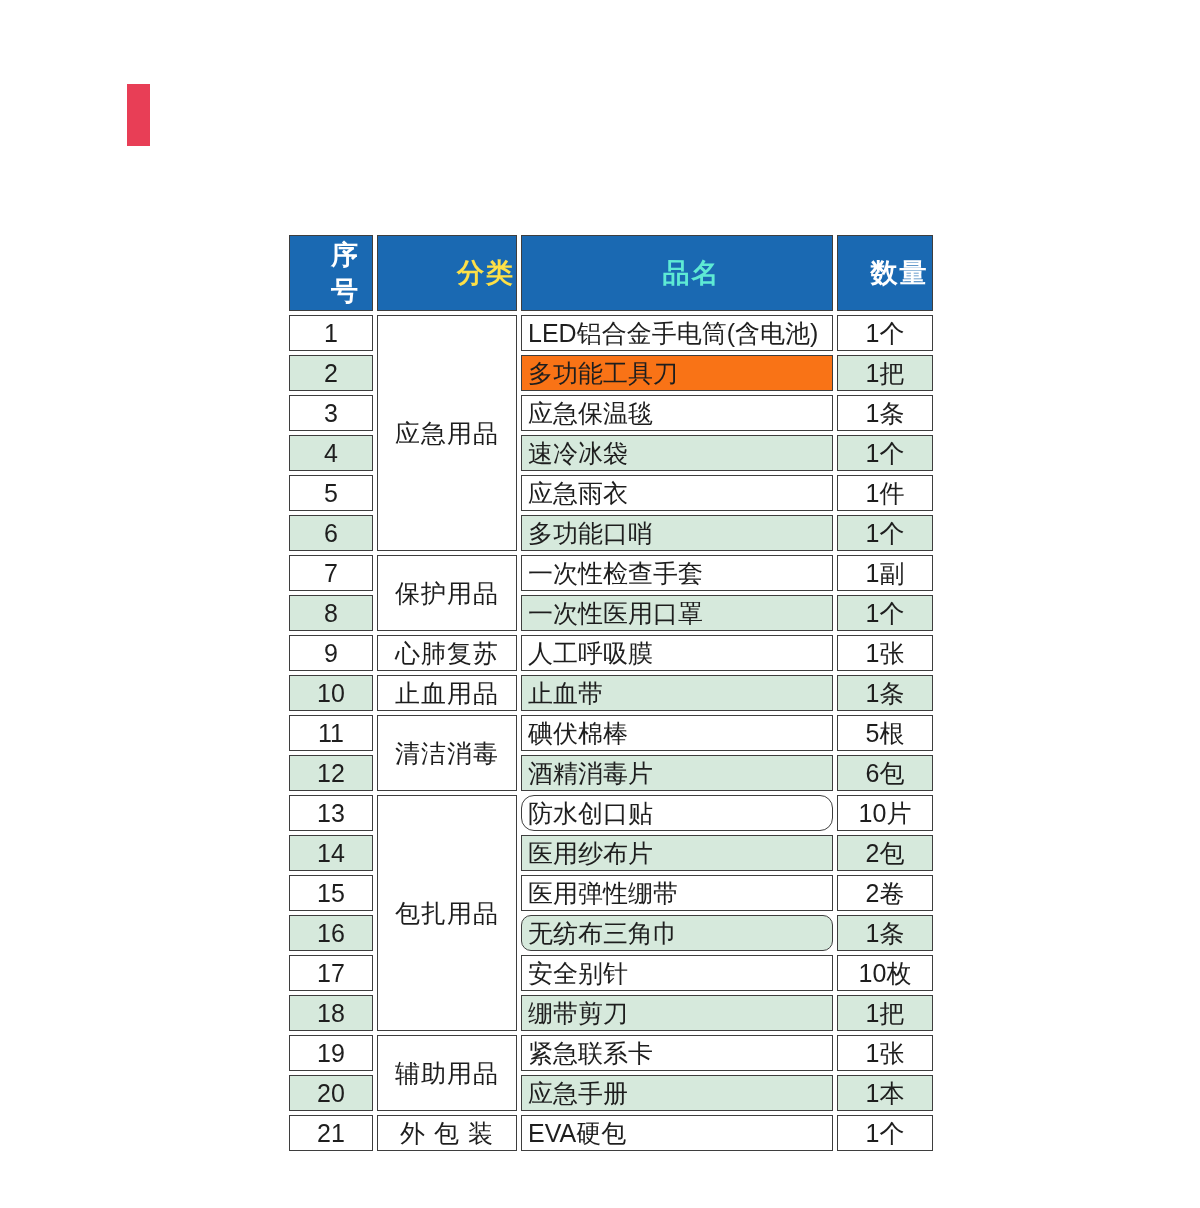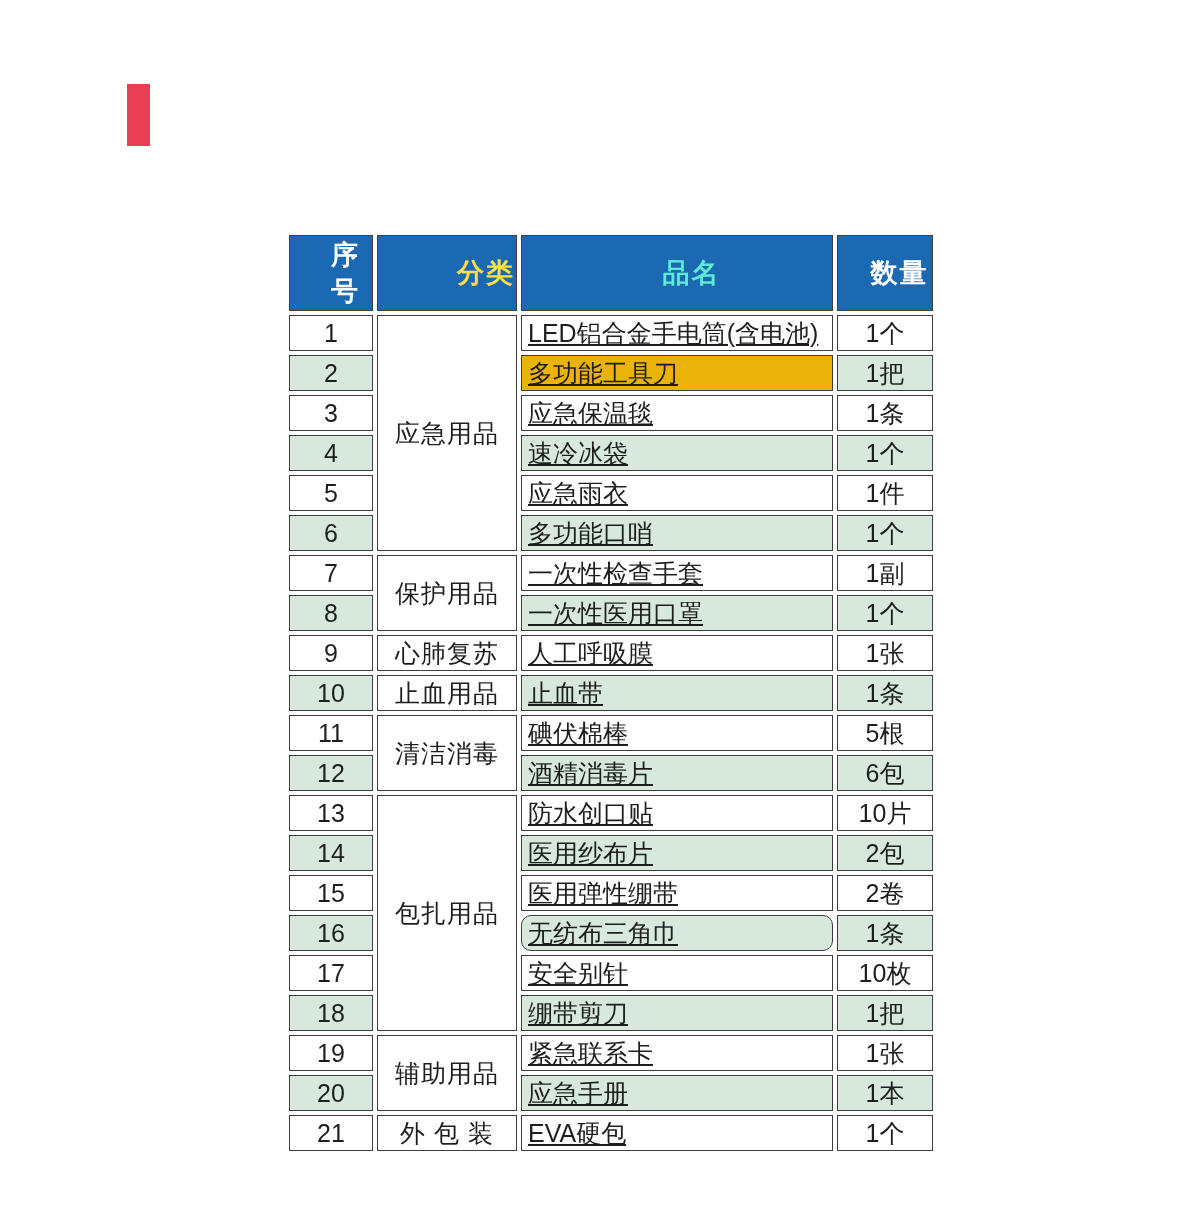--- a/index.html
+++ b/index.html
@@ -66,21 +66,20 @@
     background: #ffffff;
     color: #1e1e1e;
     font-size: 25px;
     text-align: center;
     padding: 0 6px;
     white-space: nowrap;
     overflow: hidden;
   }
   td.name {
     text-align: left;
-    text-decoration: underline;
   }
   td.cat {
     background: #ffffff;
     letter-spacing: 1px;
   }
   tbody tr.striped td:not(.cat) {
     
   }
 </style>
 </head>
@@ -109,21 +108,21 @@
     </thead>
     <tbody>
       <tr>
         <td class="no" style="border-color: rgb(62, 62, 62);">1</td>
         <td class="cat" rowspan="6" style="border-color: rgb(62, 62, 62);">应急用品</td>
         <td class="name" style="border-color: rgb(62, 62, 62);">LED铝合金手电筒(含电池)</td>
         <td class="qty" style="border-color: rgb(62, 62, 62);">1个</td>
       </tr>
       <tr class="striped">
         <td class="no" style="border-color: rgb(62, 62, 62); background: rgb(214, 233, 220);">2</td>
-        <td class="name" style="border-color: rgb(62, 62, 62); background: #eab308; margin-left: 39px;">多功能工具刀</td>
+        <td class="name" style="border-color: rgb(62, 62, 62); background: #f97316; margin-left: 39px;">多功能工具刀</td>
         <td class="qty" style="border-color: rgb(62, 62, 62); background: rgb(214, 233, 220);">1把</td>
       </tr>
       <tr>
         <td class="no" style="border-color: rgb(62, 62, 62);">3</td>
         <td class="name" style="border-color: rgb(62, 62, 62);">应急保温毯</td>
         <td class="qty" style="border-color: rgb(62, 62, 62);">1条</td>
       </tr>
       <tr class="striped">
         <td class="no" style="border-color: rgb(62, 62, 62); background: rgb(214, 233, 220);">4</td>
         <td class="name" style="border-color: rgb(62, 62, 62); background: rgb(214, 233, 220);">速冷冰袋</td>
@@ -169,21 +168,21 @@
         <td class="qty" style="border-color: rgb(62, 62, 62);">5根</td>
       </tr>
       <tr class="striped">
         <td class="no" style="border-color: rgb(62, 62, 62); background: rgb(214, 233, 220);">12</td>
         <td class="name" style="border-color: rgb(62, 62, 62); background: rgb(214, 233, 220);">酒精消毒片</td>
         <td class="qty" style="border-color: rgb(62, 62, 62); background: rgb(214, 233, 220);">6包</td>
       </tr>
       <tr>
         <td class="no" style="border-color: rgb(62, 62, 62);">13</td>
         <td class="cat" rowspan="6" style="border-color: rgb(62, 62, 62);">包扎用品</td>
-        <td class="name" style="border-color: rgb(62, 62, 62);">防水创口贴</td>
+        <td class="name" style="border-color: rgb(62, 62, 62); border-radius: 13px;">防水创口贴</td>
         <td class="qty" style="border-color: rgb(62, 62, 62);">10片</td>
       </tr>
       <tr class="striped">
         <td class="no" style="border-color: rgb(62, 62, 62); background: rgb(214, 233, 220);">14</td>
         <td class="name" style="border-color: rgb(62, 62, 62); background: rgb(214, 233, 220);">医用纱布片</td>
         <td class="qty" style="border-color: rgb(62, 62, 62); background: rgb(214, 233, 220);">2包</td>
       </tr>
       <tr>
         <td class="no" style="border-color: rgb(62, 62, 62);">15</td>
         <td class="name" style="border-color: rgb(62, 62, 62);">医用弹性绷带</td>

